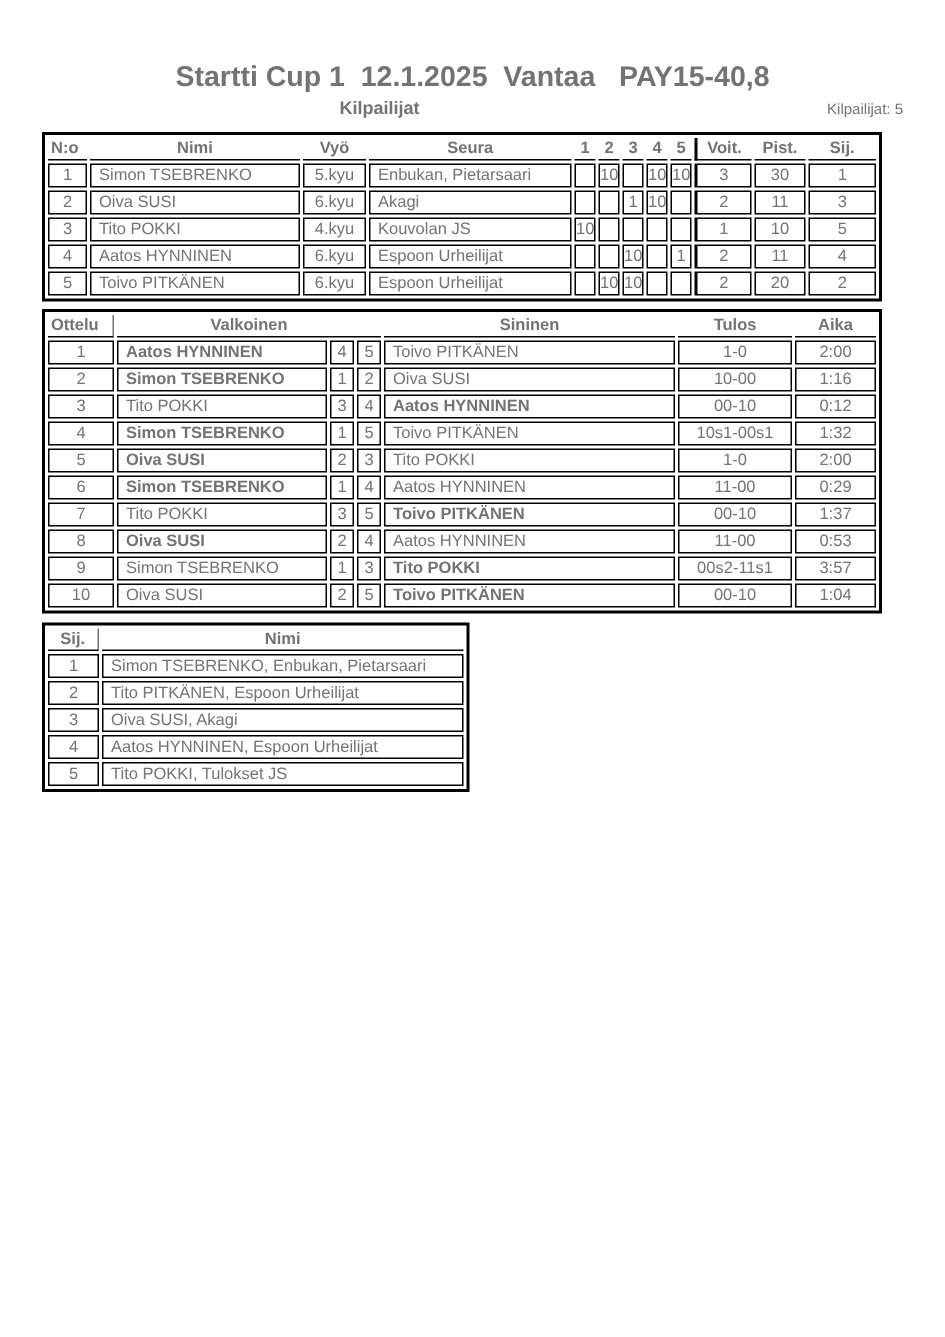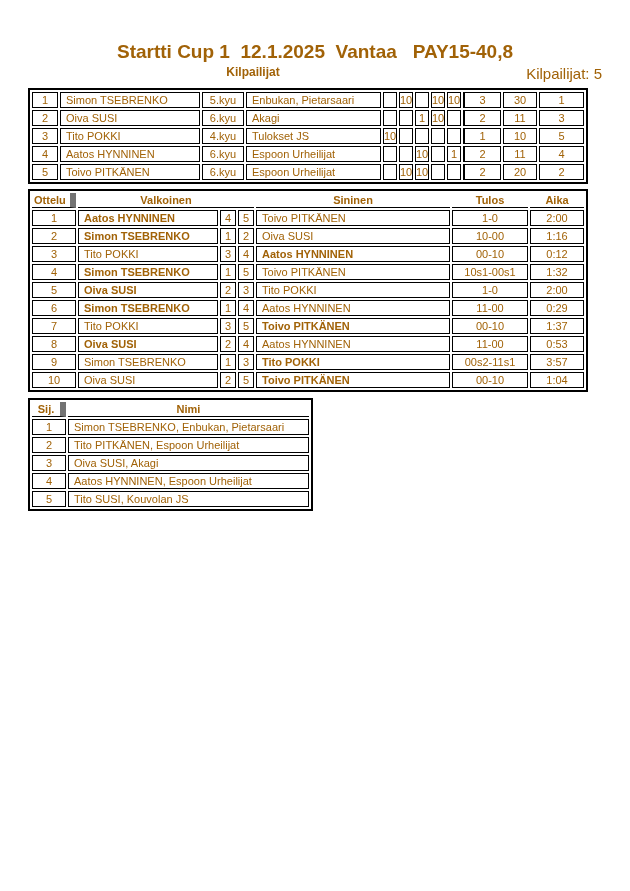--- a/index.html
+++ b/index.html
@@ -1,20 +1,20 @@
 <!DOCTYPE html>
 <html><head>
 <meta charset="utf-8">
 <style>
   html,body { margin:0; padding:0; background:#ffffff; }
   .page {
     position:relative;
     width:630px; height:891px;
     background:#ffffff;
-    color:#a16207;
+    color:#737373;
     font-family:"Liberation Sans", sans-serif;
     overflow:hidden;
   }
   .title {
     padding-top:41px;
     text-align:center;
     font-size:19px;
     font-weight:bold;
     line-height:22px;
     white-space:pre;
@@ -24,21 +24,21 @@
     font-weight:bold;
     line-height:14px;
     text-align:center;
   }
   .heading-kilpailijat { width:450px; margin:2px 0 0 28px; }
   .heading-ottelut    { width:520px; margin:14px 0 0 28px; }
   .heading-tulokset   { width:288px; margin:17px 0 0 28px; }
   .count-label {
     position:absolute;
     top:68px; right:28px;
-    font-size:15px;
+    font-size:10px;
     line-height:12px;
   }
   table {
     border-collapse:separate;
     border-spacing:2px;
     border:2px solid #000;
     table-layout:fixed;
     margin-left:28px;
   }
   .tbl-competitors { width:560px; margin-top:9px; }
@@ -52,21 +52,21 @@
     padding:0;
     overflow:hidden;
     white-space:nowrap;
     font-weight:normal;
   }
   td { border:1px solid #000; text-align:center; }
   th { border:0; border-bottom:1px solid #000; font-weight:bold; text-align:center; }
   .al { text-align:left; padding-left:5px; }
   .hl { text-align:left; padding-left:2px; }
   .vsep { border-left:2px solid #000; }   
-  .hsep { border-right:6px solid #737373; }  
+  .hsep { border-right:1px solid #737373; }  
   .bold { font-weight:bold; }
 </style>
 </head>
 <body>
 
 <div class="page">
 
   <div class="title">Startti Cup 1  12.1.2025  Vantaa   PAY15-40,8</div>
 
   <div class="section-heading heading-kilpailijat">Kilpailijat</div>
@@ -81,20 +81,34 @@
       <col style="width:14px">
         <col style="width:14px">
         <col style="width:14px">
         <col style="width:14px">
         <col style="width:14px">
       <col style="width:38px">
         <col style="width:34px">
         <col style="width:45px">
     </colgroup>
     <tbody>
+        <tr>
+      <th class="hl">N:o</th>
+      <th>Nimi</th>
+      <th>Vyö</th>
+      <th>Seura</th>
+      <th>1</th>
+      <th>2</th>
+      <th>3</th>
+      <th>4</th>
+      <th>5</th>
+      <th class="vsep">Voit.</th>
+      <th>Pist.</th>
+      <th>Sij.</th>
+    </tr>
     <tr>
       <td>1</td>
       <td class="al">Simon TSEBRENKO</td>
       <td>5.kyu</td>
       <td class="al">Enbukan, Pietarsaari</td>
       <td></td>
       <td>10</td>
       <td></td>
       <td>10</td>
       <td>10</td>
@@ -113,21 +127,21 @@
       <td>10</td>
       <td></td>
       <td class="vsep">2</td>
       <td>11</td>
       <td>3</td>
     </tr>
     <tr>
       <td>3</td>
       <td class="al">Tito POKKI</td>
       <td>4.kyu</td>
-      <td class="al">Tulokset JS</td>
+      <td class="al">Kouvolan JS</td>
       <td>10</td>
       <td></td>
       <td></td>
       <td></td>
       <td></td>
       <td class="vsep">1</td>
       <td>10</td>
       <td>5</td>
     </tr>
     <tr>
@@ -295,18 +309,18 @@
     <tr>
       <td>3</td>
       <td class="al">Oiva SUSI, Akagi</td>
     </tr>
     <tr>
       <td>4</td>
       <td class="al">Aatos HYNNINEN, Espoon Urheilijat</td>
     </tr>
     <tr>
       <td>5</td>
-      <td class="al">Tito SUSI, Kouvolan JS</td>
+      <td class="al">Tito POKKI, Tulokset JS</td>
     </tr>
   </tbody>
     </table>
 
 </div>
 
 </body></html>

